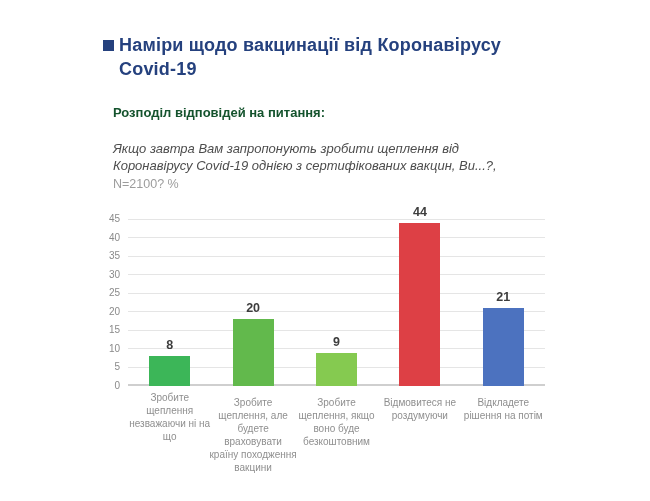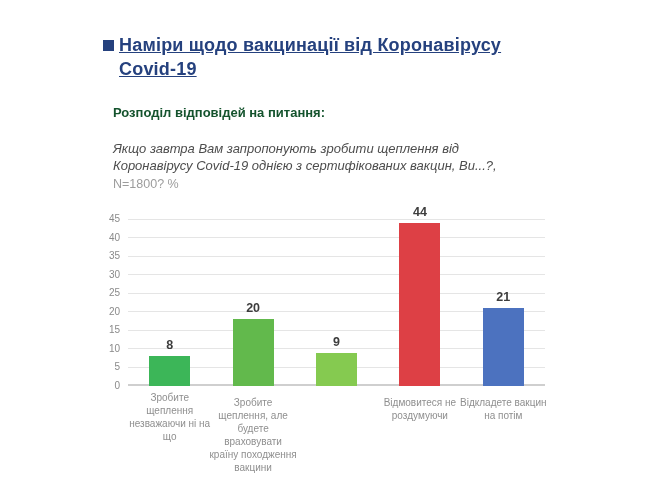--- a/index.html
+++ b/index.html
@@ -24,21 +24,20 @@
     width: 11px;
     height: 11px;
     margin-top: 7px;
   }
   .title {
     margin: 0 0 0 5px;
     font-size: 18px;
     line-height: 24px;
     font-weight: bold;
     letter-spacing: 0.2px;
-    text-decoration: underline;
   }
   .question {
     position: absolute;
     left: 113px;
     top: 105px;
     width: 432px;
   }
   .q-label {
     font-size: 13px;
     font-weight: bold;
@@ -101,21 +100,21 @@
 
   <div class="title-row">
     <span class="bullet" style="background: rgb(37, 65, 126);"></span>
     <h1 class="title" style="color: rgb(37, 65, 126);">Наміри щодо вакцинації від Коронавірусу Covid-19</h1>
   </div>
 
   <div class="question">
     <div class="q-label">Розподіл відповідей на питання:</div>
     <div class="q-italic">Якщо завтра Вам запропонують зробити щеплення від</div>
     <div class="q-italic">Коронавірусу Covid-19 однією з сертифікованих вакцин, Ви...?,</div>
-    <div class="q-sample" style="color: rgb(156, 156, 156);">N=1800? %</div>
+    <div class="q-sample" style="color: rgb(156, 156, 156);">N=2100? %</div>
   </div>
 
   <div class="chart" id="chart">
       <div class="gridline" style="top: 165px; height: 2px; background: rgb(207, 207, 207);"></div>
       <div class="ytick" style="top: 161px; color: rgb(138, 138, 138);">0</div>
       <div class="gridline" style="top: 147.944px; height: 1px; background: rgb(229, 229, 229);"></div>
       <div class="ytick" style="top: 142.444px; color: rgb(138, 138, 138);">5</div>
       <div class="gridline" style="top: 129.389px; height: 1px; background: rgb(229, 229, 229);"></div>
       <div class="ytick" style="top: 123.889px; color: rgb(138, 138, 138);">10</div>
       <div class="gridline" style="top: 110.833px; height: 1px; background: rgb(229, 229, 229);"></div>
@@ -133,21 +132,22 @@
       <div class="gridline" style="top: -0.5px; height: 1px; background: rgb(229, 229, 229);"></div>
       <div class="ytick" style="top: -6px; color: rgb(138, 138, 138); text-align: right;">45</div>
       <div class="bar" style="left: 21.2px; top: 137.311px; height: 29.6889px; background: rgb(60, 182, 88);"></div>
       <div class="value-label" style="left: 16.7px; top: 119.311px; color: rgb(61, 61, 61);">8</div>
       <div class="cat-label" style="left: -2px; width: 87.4px; top: 172px; color: rgb(143, 143, 143);">Зробите щеплення незважаючи ні на що</div>
       <div class="bar" style="left: 104.6px; top: 100.2px; height: 66.8px; background: rgb(98, 185, 76);"></div>
       <div class="value-label" style="left: 100.1px; top: 82.2px; color: rgb(61, 61, 61);">20</div>
       <div class="cat-label" style="left: 81.4px; width: 87.4px; top: 177px; color: rgb(143, 143, 143);">Зробите щеплення, але будете враховувати країну походження вакцини</div>
       <div class="bar" style="left: 188px; top: 133.6px; height: 33.4px; background: rgb(133, 202, 80);"></div>
       <div class="value-label" style="left: 183.5px; top: 115.6px; color: rgb(61, 61, 61);">9</div>
+      <div class="cat-label" style="left: 164.8px; width: 87.4px; top: 177px; color: rgb(143, 143, 143);">Зробите щеплення, якщо воно буде безкоштовним</div>
       <div class="bar" style="left: 271.4px; top: 3.71111px; height: 163.289px; background: rgb(221, 64, 69);"></div>
       <div class="value-label" style="left: 266.9px; top: -14.2889px; color: rgb(61, 61, 61);">44</div>
       <div class="cat-label" style="left: 248.2px; width: 87.4px; top: 177px; color: rgb(143, 143, 143);">Відмовитеся не роздумуючи</div>
       <div class="bar" style="left: 354.8px; top: 89.0667px; height: 77.9333px; background: rgb(76, 114, 191);"></div>
       <div class="value-label" style="left: 350.3px; top: 71.0667px; color: rgb(61, 61, 61);">21</div>
-      <div class="cat-label" style="left: 331.6px; width: 87.4px; top: 177px; color: rgb(143, 143, 143);">Відкладете вакцин на потім</div>
+      <div class="cat-label" style="left: 331.6px; width: 87.4px; top: 177px; color: rgb(143, 143, 143);">Відкладете рішення на потім</div>
     </div>
 
 </div>
 
 </body></html>

